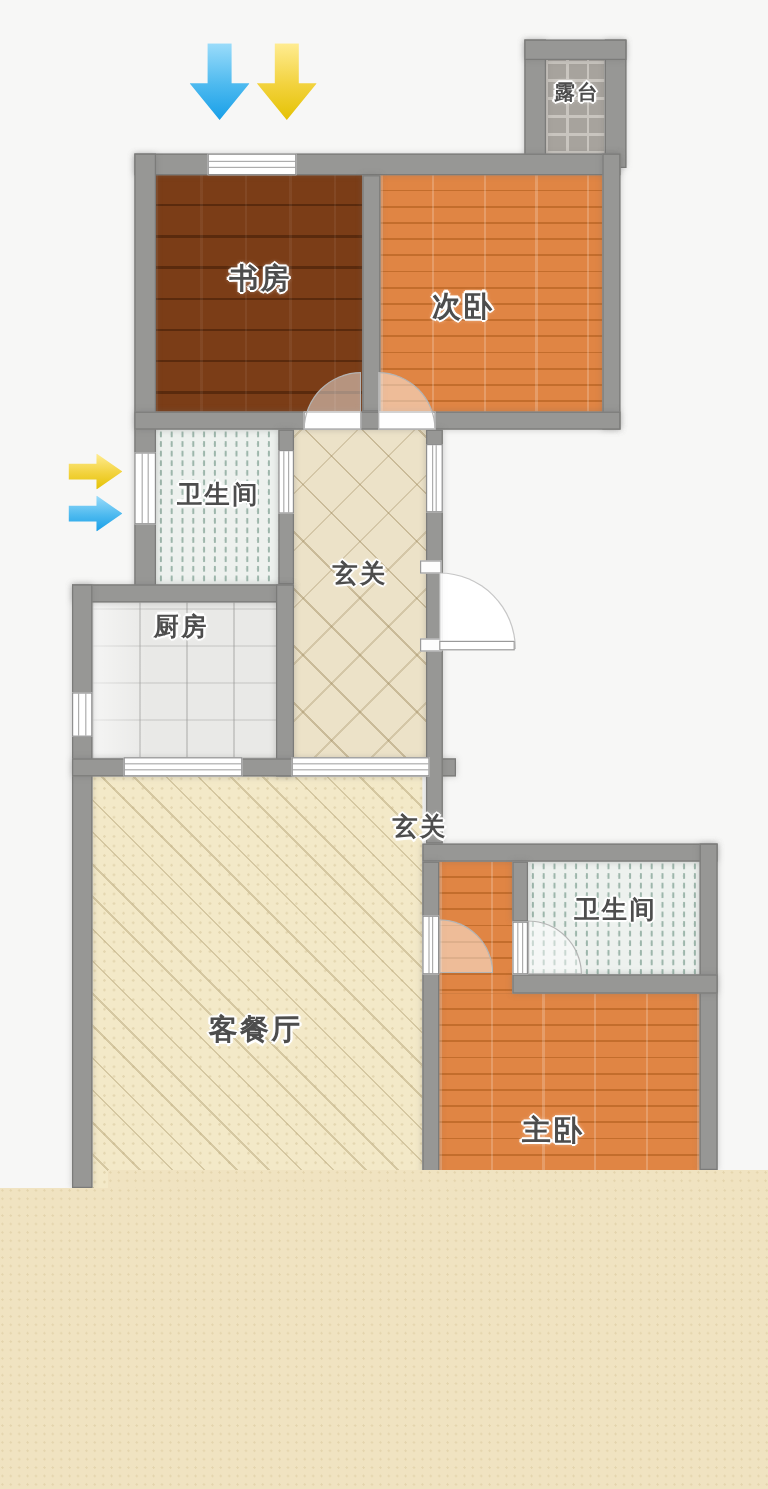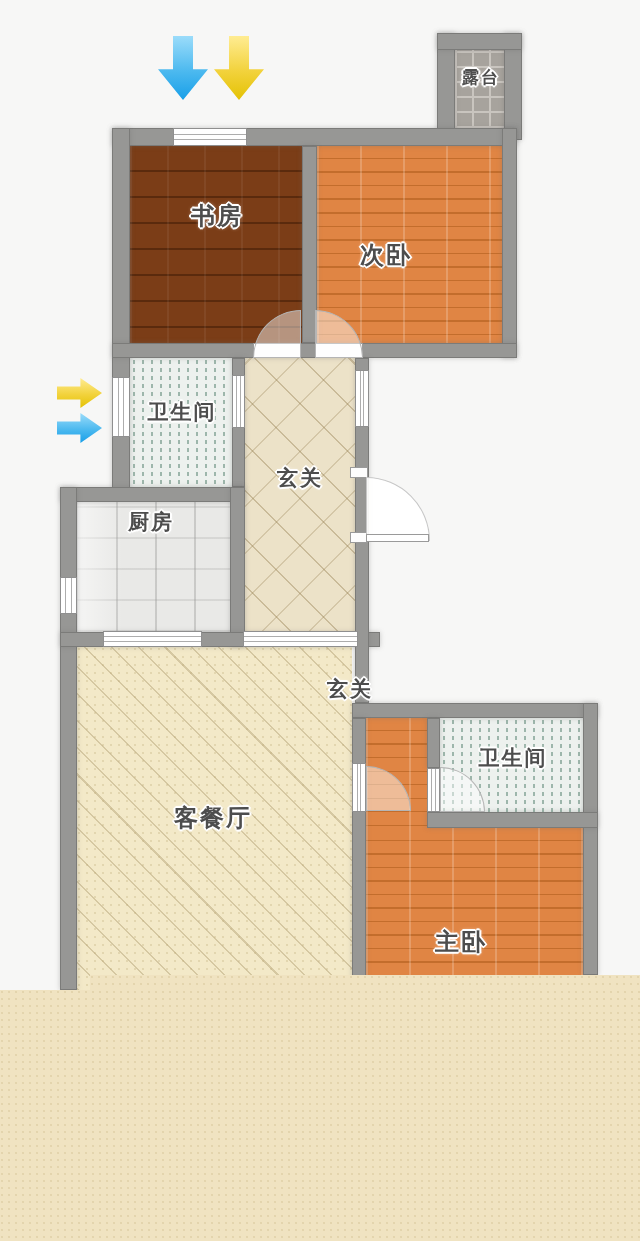--- a/index.html
+++ b/index.html
@@ -144,26 +144,26 @@
   <div class="abs fan fan-tr" style="left:366px;top:766px;width:45px;height:45px;"></div>
 
   <div class="abs fan fan-tr" style="left:440px;top:767px;width:45px;height:45px;"></div>
 
   <div class="abs arrow ar-down ar-blue" style="left:158px;top:36px;width:50px;height:64px;"></div>
   <div class="abs arrow ar-down ar-yellow" style="left:214px;top:36px;width:50px;height:64px;"></div>
   <div class="abs arrow ar-right ar-yellow" style="left:57px;top:378px;width:45px;height:30px;"></div>
   <div class="abs arrow ar-right ar-blue" style="left:57px;top:413px;width:45px;height:30px;"></div>
 
   <span class="lbl lbl-sm" style="left:481px;top:77px;">露台</span>
-  <span class="lbl lbl-lg" style="left:217px;top:216px;">书房</span>
+  <span class="lbl lbl-lg" style="left:217px;top:232px;">书房</span>
   <span class="lbl lbl-lg" style="left:386px;top:255px;">次卧</span>
   <span class="lbl lbl-md" style="left:182px;top:412px;">卫生间</span>
   <span class="lbl lbl-md" style="left:300px;top:478px;">玄关</span>
   <span class="lbl lbl-md" style="left:151px;top:522px;">厨房</span>
   <span class="lbl lbl-md" style="left:350px;top:689px;">玄关</span>
-  <span class="lbl lbl-lg" style="left:213px;top:818px;font-family:Liberation Serif, serif;">客餐厅</span>
+  <span class="lbl lbl-lg" style="left:213px;top:858px;font-family:Liberation Serif, serif;">客餐厅</span>
   <span class="lbl lbl-md" style="left:513px;top:758px;">卫生间</span>
   <span class="lbl lbl-lg" style="left:461px;top:942px;">主卧</span>
 
   <div class="abs mask" style="left:90px;top:975px;width:550px;height:20px;"></div>
   <div class="abs mask" style="left:0px;top:990px;width:640px;height:251px;"></div>
 
 </div>
 
 </body></html>

